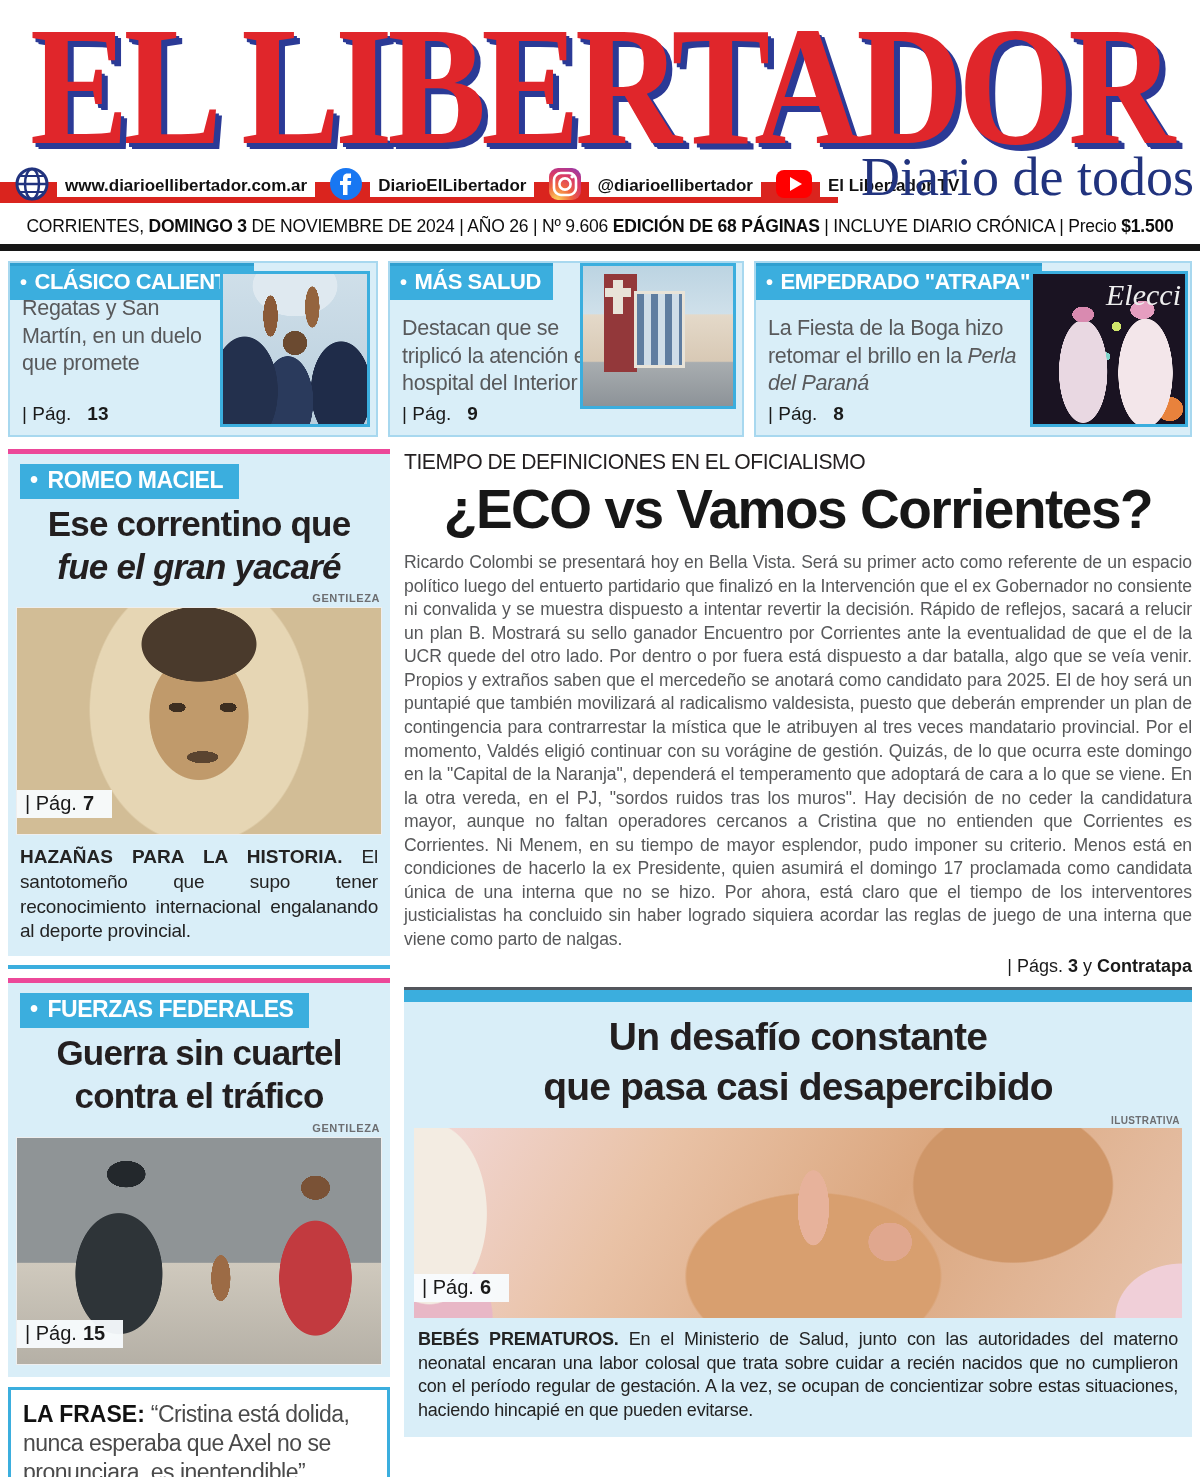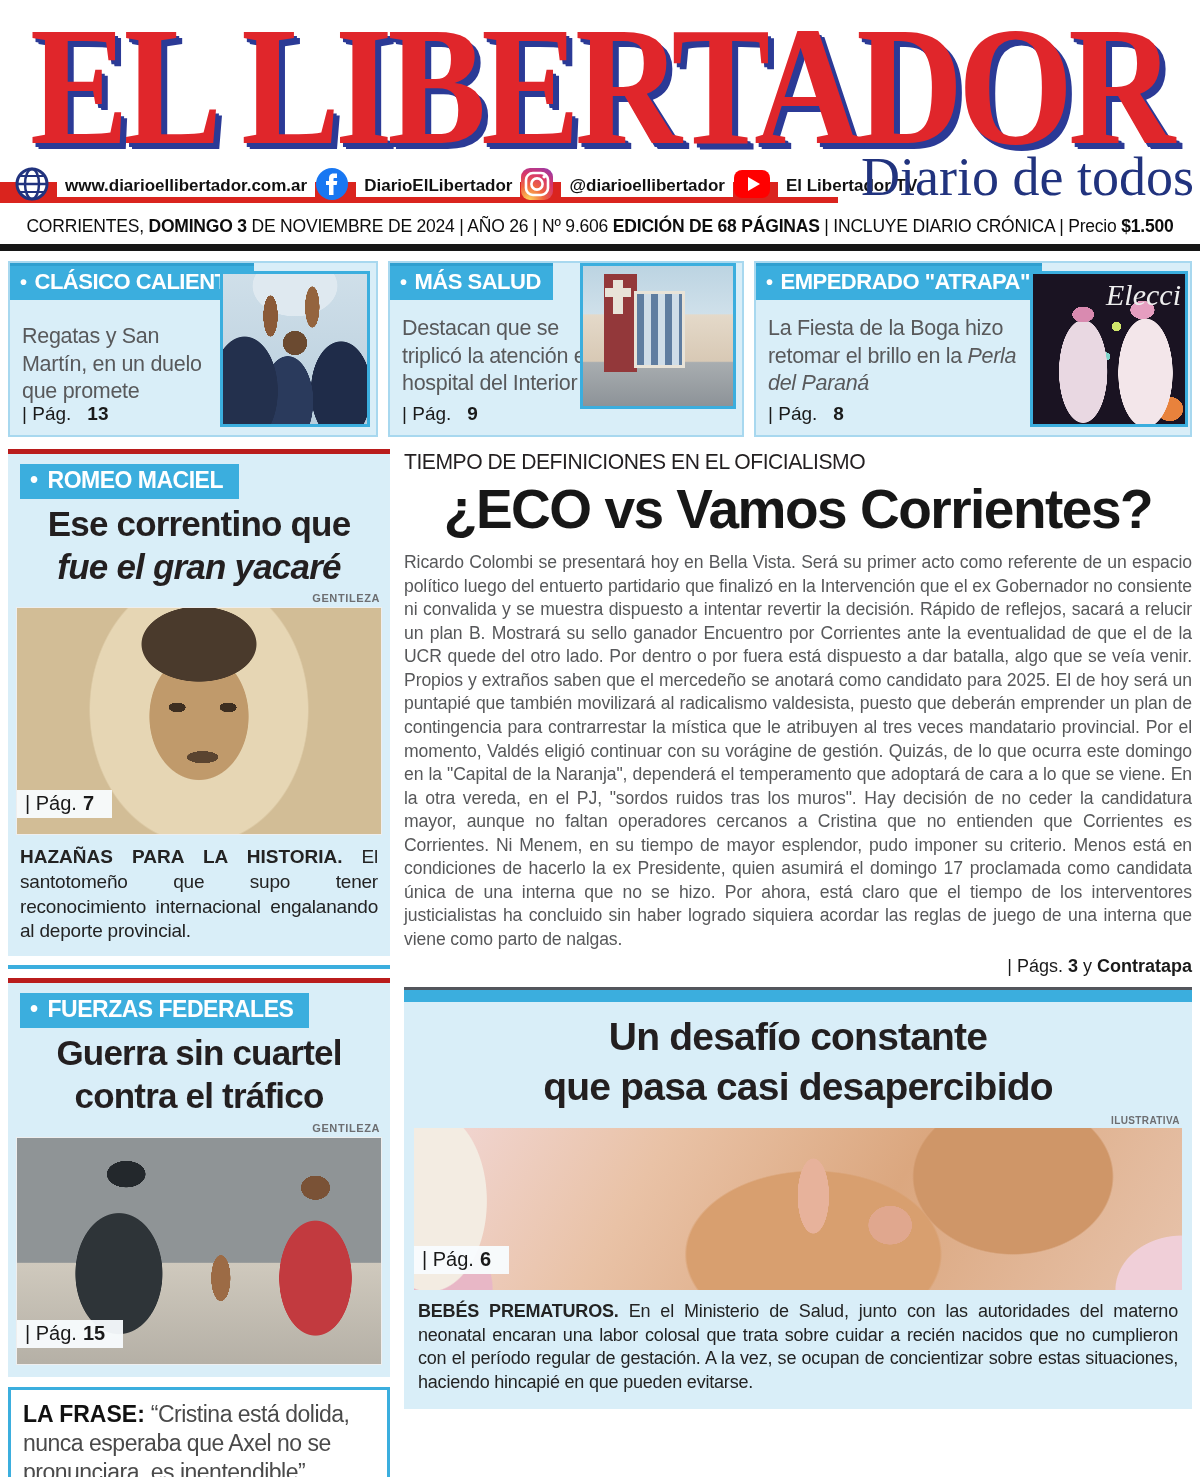--- a/index.html
+++ b/index.html
@@ -15,21 +15,21 @@
   .masthead-title {
     font-family:"Liberation Serif", serif; font-weight:bold;
     font-size:148px; line-height:1.0; letter-spacing:-5px; white-space:nowrap;
     color:#e0262b; text-shadow:6px 5px 0 #2b3a96, 3px 3px 0 #2b3a96;
     transform:scaleY(1.14); transform-origin:top center; display:inline-block;
   }
 
   
   .social-bar { position:relative; height:50px; margin-top:12px; }
   .red-strip { position:absolute; left:0; top:20px; width:838px; height:21px; background:#da241e; }
-  .social-items { position:absolute; left:14px; top:4px; display:flex; align-items:center; }
+  .social-items { position:absolute; left:14px; top:4px; display:flex; align-items:center; gap:14px; }
   .social-item { display:flex; align-items:center; gap:7px; }
   .chip {
     background:#ffffff; padding:1px 8px; font-weight:bold; font-size:17px; color:#111;
     white-space:nowrap;
   }
   .icon-globe, .icon-fb, .icon-ig, .icon-yt { display:block; }
   .tagline {
     position:absolute; right:6px; top:-16px;
     font-family:"Liberation Serif", serif; font-size:54px; color:#21337e; white-space:nowrap;
   }
@@ -48,21 +48,21 @@
     position:relative; background:#d9eef8; border:2px solid #a8d8ef; height:176px; overflow:hidden;
   }
   .teaser-1 { width:370px; } .teaser-2 { width:356px; } .teaser-3 { width:438px; }
   .teaser-label {
     position:absolute; top:0; left:0; background:#3baede; color:#fff;
     font-weight:bold; font-size:22px; letter-spacing:-0.5px; padding:3px 12px 5px 10px;
     border-top:3px solid #2f9fd0; white-space:nowrap;
   }
   .teaser-label .bullet { font-size:20px; margin-right:8px; }
   .teaser-text {
-    position:absolute; left:12px; top:60px; font-size:21.5px; line-height:1.28; color:#58595b;
+    position:absolute; left:12px; top:32px; font-size:21.5px; line-height:1.28; color:#58595b;
     letter-spacing:-0.3px;
   }
   .teaser-1 .teaser-text { width:200px; }
   .teaser-2 .teaser-text { width:200px; top:52px; }
   .teaser-3 .teaser-text { width:250px; top:52px; }
   .teaser-text i { font-style:italic; }
   .pageref { position:absolute; left:12px; bottom:10px; font-size:19px; color:#1a1a1a; }
   .pageref b { font-weight:bold; margin-left:16px; }
   .teaser-photo { position:absolute; top:8px; bottom:8px; border:3px solid #3baede; }
   .teaser-1 .teaser-photo { right:6px; width:150px; }
@@ -100,21 +100,21 @@
     position:absolute; top:4px; right:4px; color:#eee; font-family:"Liberation Serif", serif;
     font-style:italic; font-size:30px;
   }
 
   
   .content { display:flex; gap:14px; margin:12px 8px 0 8px; }
   .col-left { width:382px; flex:none; }
   .col-main { flex:1; min-width:0; }
 
   
-  .panel { background:#d9eef8; border-top:5px solid #b91c1c; padding:8px 8px 12px 8px; }
+  .panel { background:#d9eef8; border-top:5px solid #ec4899; padding:8px 8px 12px 8px; }
   .sec-label {
     display:inline-block; background:#3baede; color:#fff; font-weight:bold;
     font-size:23px; letter-spacing:-0.5px; padding:3px 16px 5px 10px; margin:2px 0 2px 4px;
   }
   .sec-label .bullet { margin-right:10px; }
   .sec-headline {
     text-align:center; font-weight:bold; font-size:35px; line-height:1.22; color:#231f20;
     letter-spacing:-0.8px; margin-top:2px;
   }
   .sec-headline .ital { font-style:italic; }
@@ -164,21 +164,21 @@
   .article-pages b { font-weight:bold; }
 
   
   .feature { margin-top:10px; background:#d9eef8; border-top:3px solid #53565c; }
   .feature-strip { height:12px; background:#3baede; }
   .feature-headline {
     text-align:center; font-weight:bold; font-size:39px; line-height:1.3; color:#231f20;
     letter-spacing:-0.8px; padding-top:10px;
   }
   .feature-credit { text-align:right; font-size:10px; font-weight:bold; color:#6d6e71; margin:2px 12px 2px 0; letter-spacing:0.4px; }
-  .feature-photo { position:relative; margin:0 10px; height:162px; }
+  .feature-photo { position:relative; margin:0 10px; height:190px; }
   .photo-baby { width:100%; height:100%;
     background:
       radial-gradient(26px 62px at 52% 42%, #e7b29b 60%, transparent 61%),
       radial-gradient(36px 32px at 62% 60%, #e0a78e 60%, transparent 61%),
       radial-gradient(230px 150px at 52% 78%, #d89f6f 55%, transparent 56%),
       radial-gradient(180px 140px at 78% 30%, #cf9668 55%, transparent 56%),
       radial-gradient(95px 150px at 2% 45%, #f3ece2 60%, transparent 61%),
       radial-gradient(130px 120px at 0% 100%, #e8b7c6 60%, transparent 61%),
       radial-gradient(110px 90px at 100% 100%, #f0cfd8 60%, transparent 61%),
       linear-gradient(120deg,#f2d8d8 0%, #e9c2a6 30%, #dba77f 60%, #e7c3ab 100%); }

